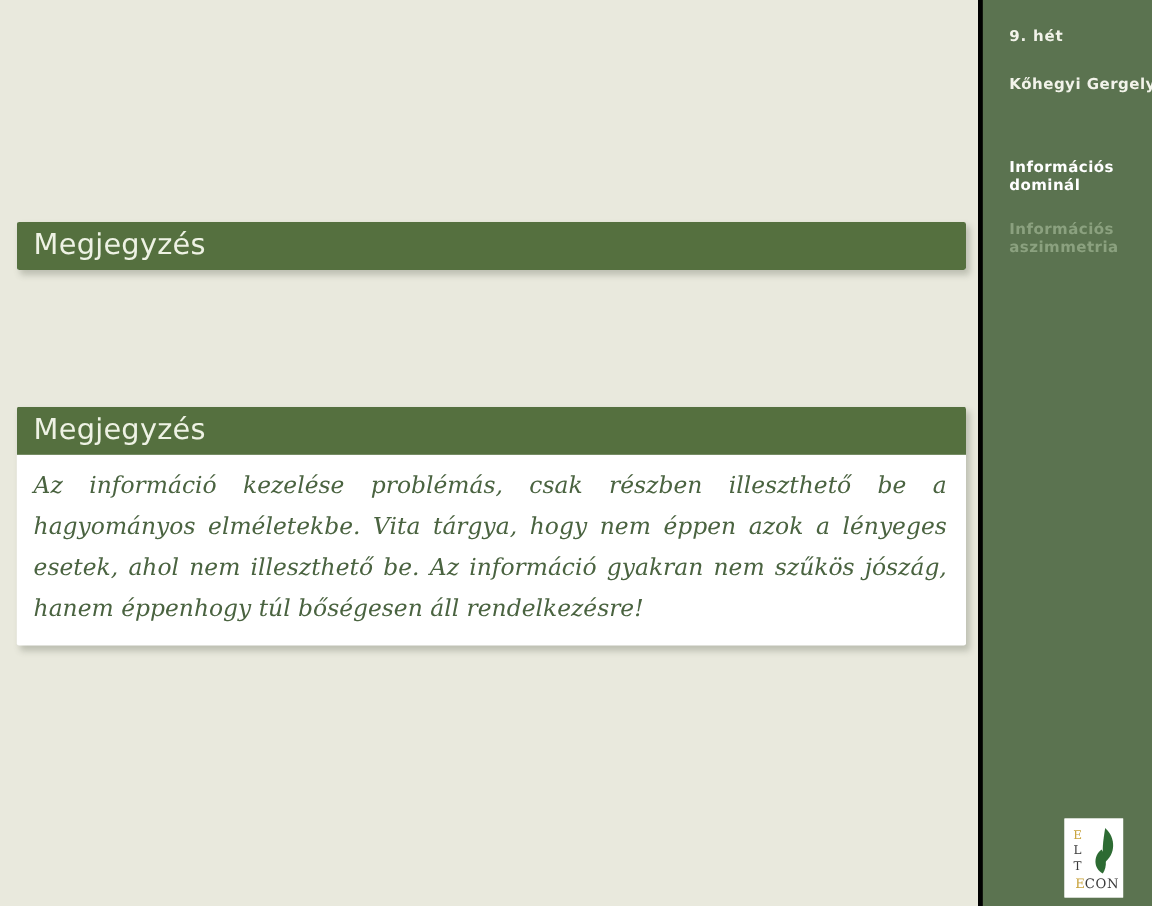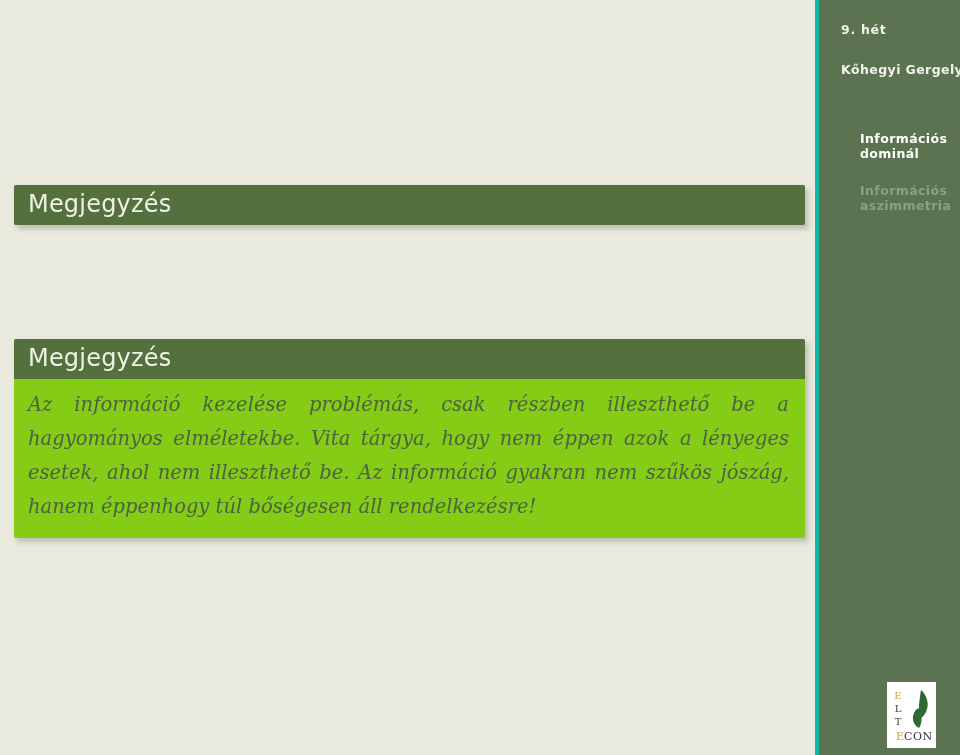--- a/index.html
+++ b/index.html
@@ -23,21 +23,21 @@
   }
 
   
   #sidebar {
     position: absolute;
     top: 0;
     right: 0;
     width: 145px;
     height: 755px;
     background: #5b7350;
-    border-left: 4px solid #14b8a6;
+    border-left: 4px solid #000000;
     box-sizing: border-box;
   }
   .sb-meta {
     position: absolute;
     left: 22px;
     right: 6px;
   }
   .sb-week {
     top: 22px;
     font-size: 12.5px;
@@ -51,21 +51,20 @@
     font-weight: bold;
     color: #f2f3ea;
     letter-spacing: 0.4px;
     white-space: nowrap;
   }
   #sb-nav {
     position: absolute;
     top: 131px;
     left: 22px;
     right: 4px;
-    margin-left: 19px;
   }
   .sb-nav-item {
     font-size: 12.5px;
     font-weight: bold;
     line-height: 15px;
     letter-spacing: 0.4px;
     margin-bottom: 22px;
   }
   .sb-nav-item.active {
     color: #ffffff;
@@ -101,21 +100,21 @@
     white-space: nowrap;
   }
 
   
   .block {
     position: absolute;
     left: 14px;
     width: 791px;
     box-sizing: border-box;
     border-radius: 2px;
-    background: #84cc16;
+    background: #ffffff;
     box-shadow: 3px 4px 5px rgba(90, 95, 80, 0.30);
     overflow: hidden;
   }
   .block-head {
     background: #55703f;
     color: #eef2e4;
     font-size: 24px;
     font-weight: normal;
     padding: 4px 0 6px 14px;
     letter-spacing: 0.2px;

